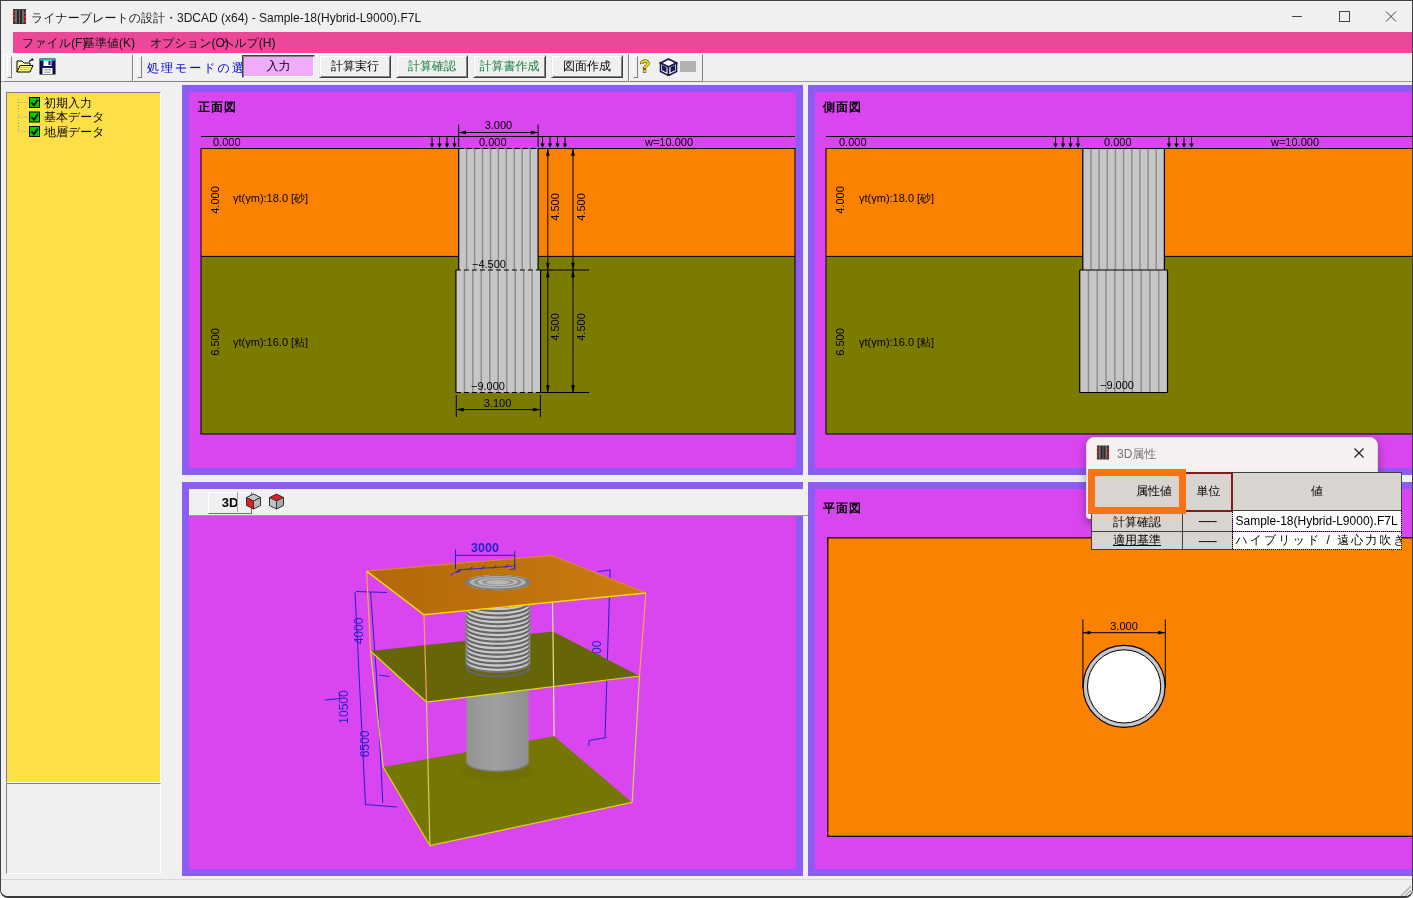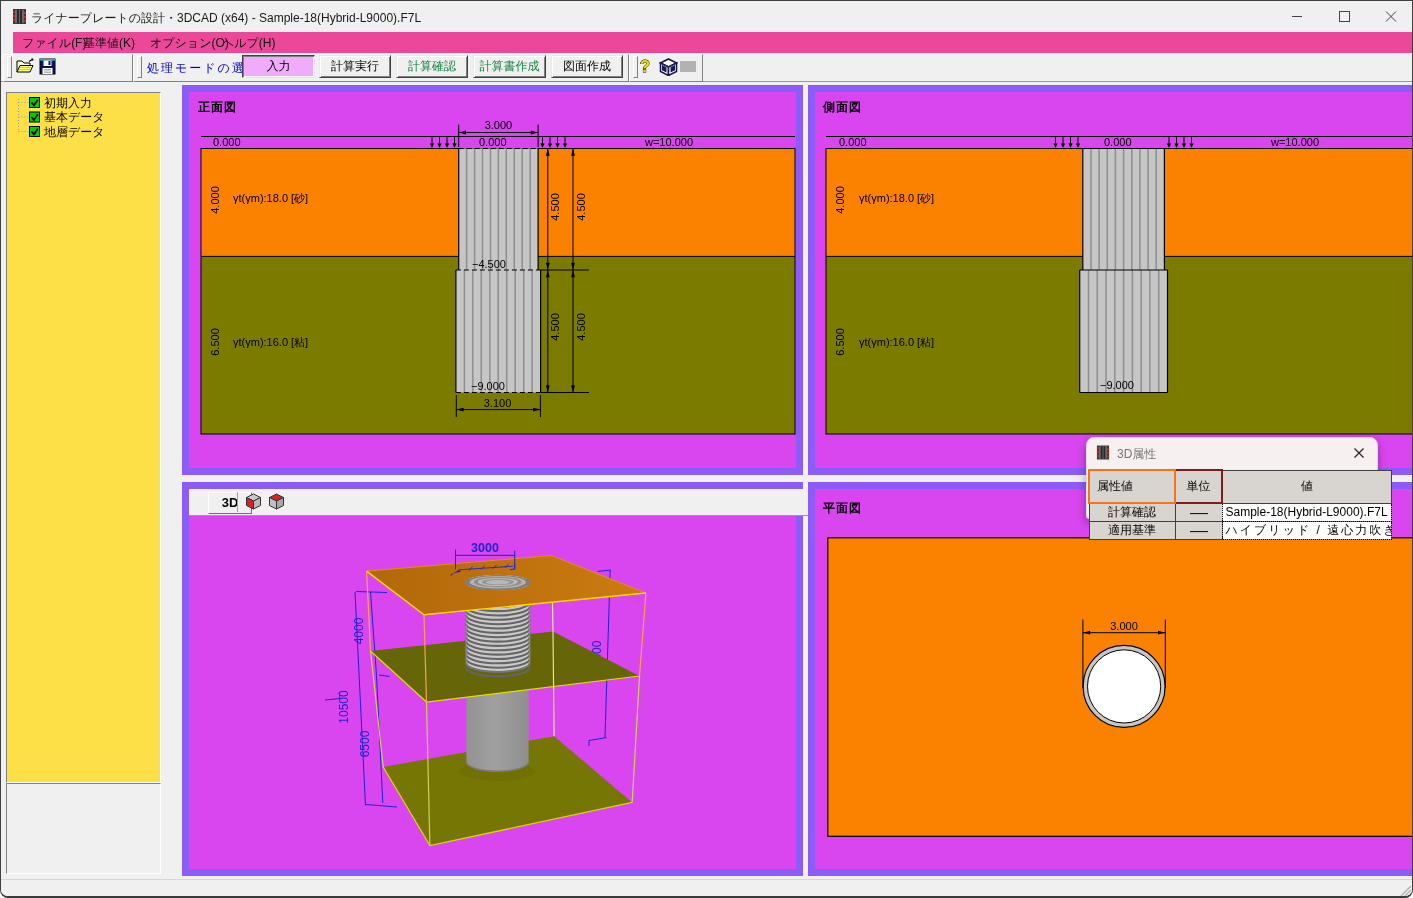--- a/index.html
+++ b/index.html
@@ -459,30 +459,30 @@
           <rect x="12" y="11" width="2" height="2" fill="#cc2222"></rect>
       </svg>
       <div style="position:absolute;left:30px;top:8px;font-size:12px;color:#737373;">3D属性</div>
       <svg style="position:absolute;left:266px;top:9px" width="12" height="12">
         <path d="M1.5,1.5 L10.5,10.5 M10.5,1.5 L1.5,10.5" stroke="#222" stroke-width="1.2"></path>
       </svg>
     </div>
     <table style="position:absolute;left:1px;top:31px;border-collapse:collapse;font-size:12px;table-layout:fixed;width:287px;" cellspacing="0">
       <tbody>
           <tr style="height:14px;">
-        <td style="width:70px;background:#d8d4d0;border:2px solid #f97316;text-align:left;padding:7px;">属性値</td>
+        <td style="width:70px;background:#d8d4d0;border:7px solid #f97316;text-align:right;padding:7px;">属性値</td>
         <td style="width:45px;background:#d8d4d0;border:2px solid #7f1d1d;text-align:center;padding:0;">単位</td>
         <td style="width:168px;background:#d8d4d0;border:1px solid #404040;text-align:center;padding:0;">値</td>
       </tr>
       <tr style="height:16px;">
         <td style="background:#d8d4d0;border:1px solid #404040;text-align:center;padding:0;">計算確認</td>
         <td style="background:#d8d4d0;border:1px solid #404040;border-right:none;text-align:center;padding:0;letter-spacing:-1px;">------</td>
         <td style="background:#fff;border:1px dotted #000;text-align:left;padding:0 0 0 3px;white-space:nowrap;overflow:hidden;">Sample-18(Hybrid-L9000).F7L</td>
       </tr>
       <tr style="height:16px;">
-        <td style="background:#d8d4d0;border:1px solid #404040;text-align:center;padding:0;">適用基準</td>
+        <td style="background:#d8d4d0;border:1px solid #404040;text-align:center;padding:0;text-decoration:underline;">適用基準</td>
         <td style="background:#d8d4d0;border:1px solid #404040;border-right:none;text-align:center;padding:0;letter-spacing:-1px;">------</td>
         <td style="background:#fff;border:1px dotted #000;text-align:left;padding:0 0 0 3px;white-space:nowrap;overflow:hidden;letter-spacing:2px;">ハイブリッド / 遠心力吹き付け</td>
       </tr>
     </tbody>
       </table>
   </div>
 </div>
 
 </body></html>

